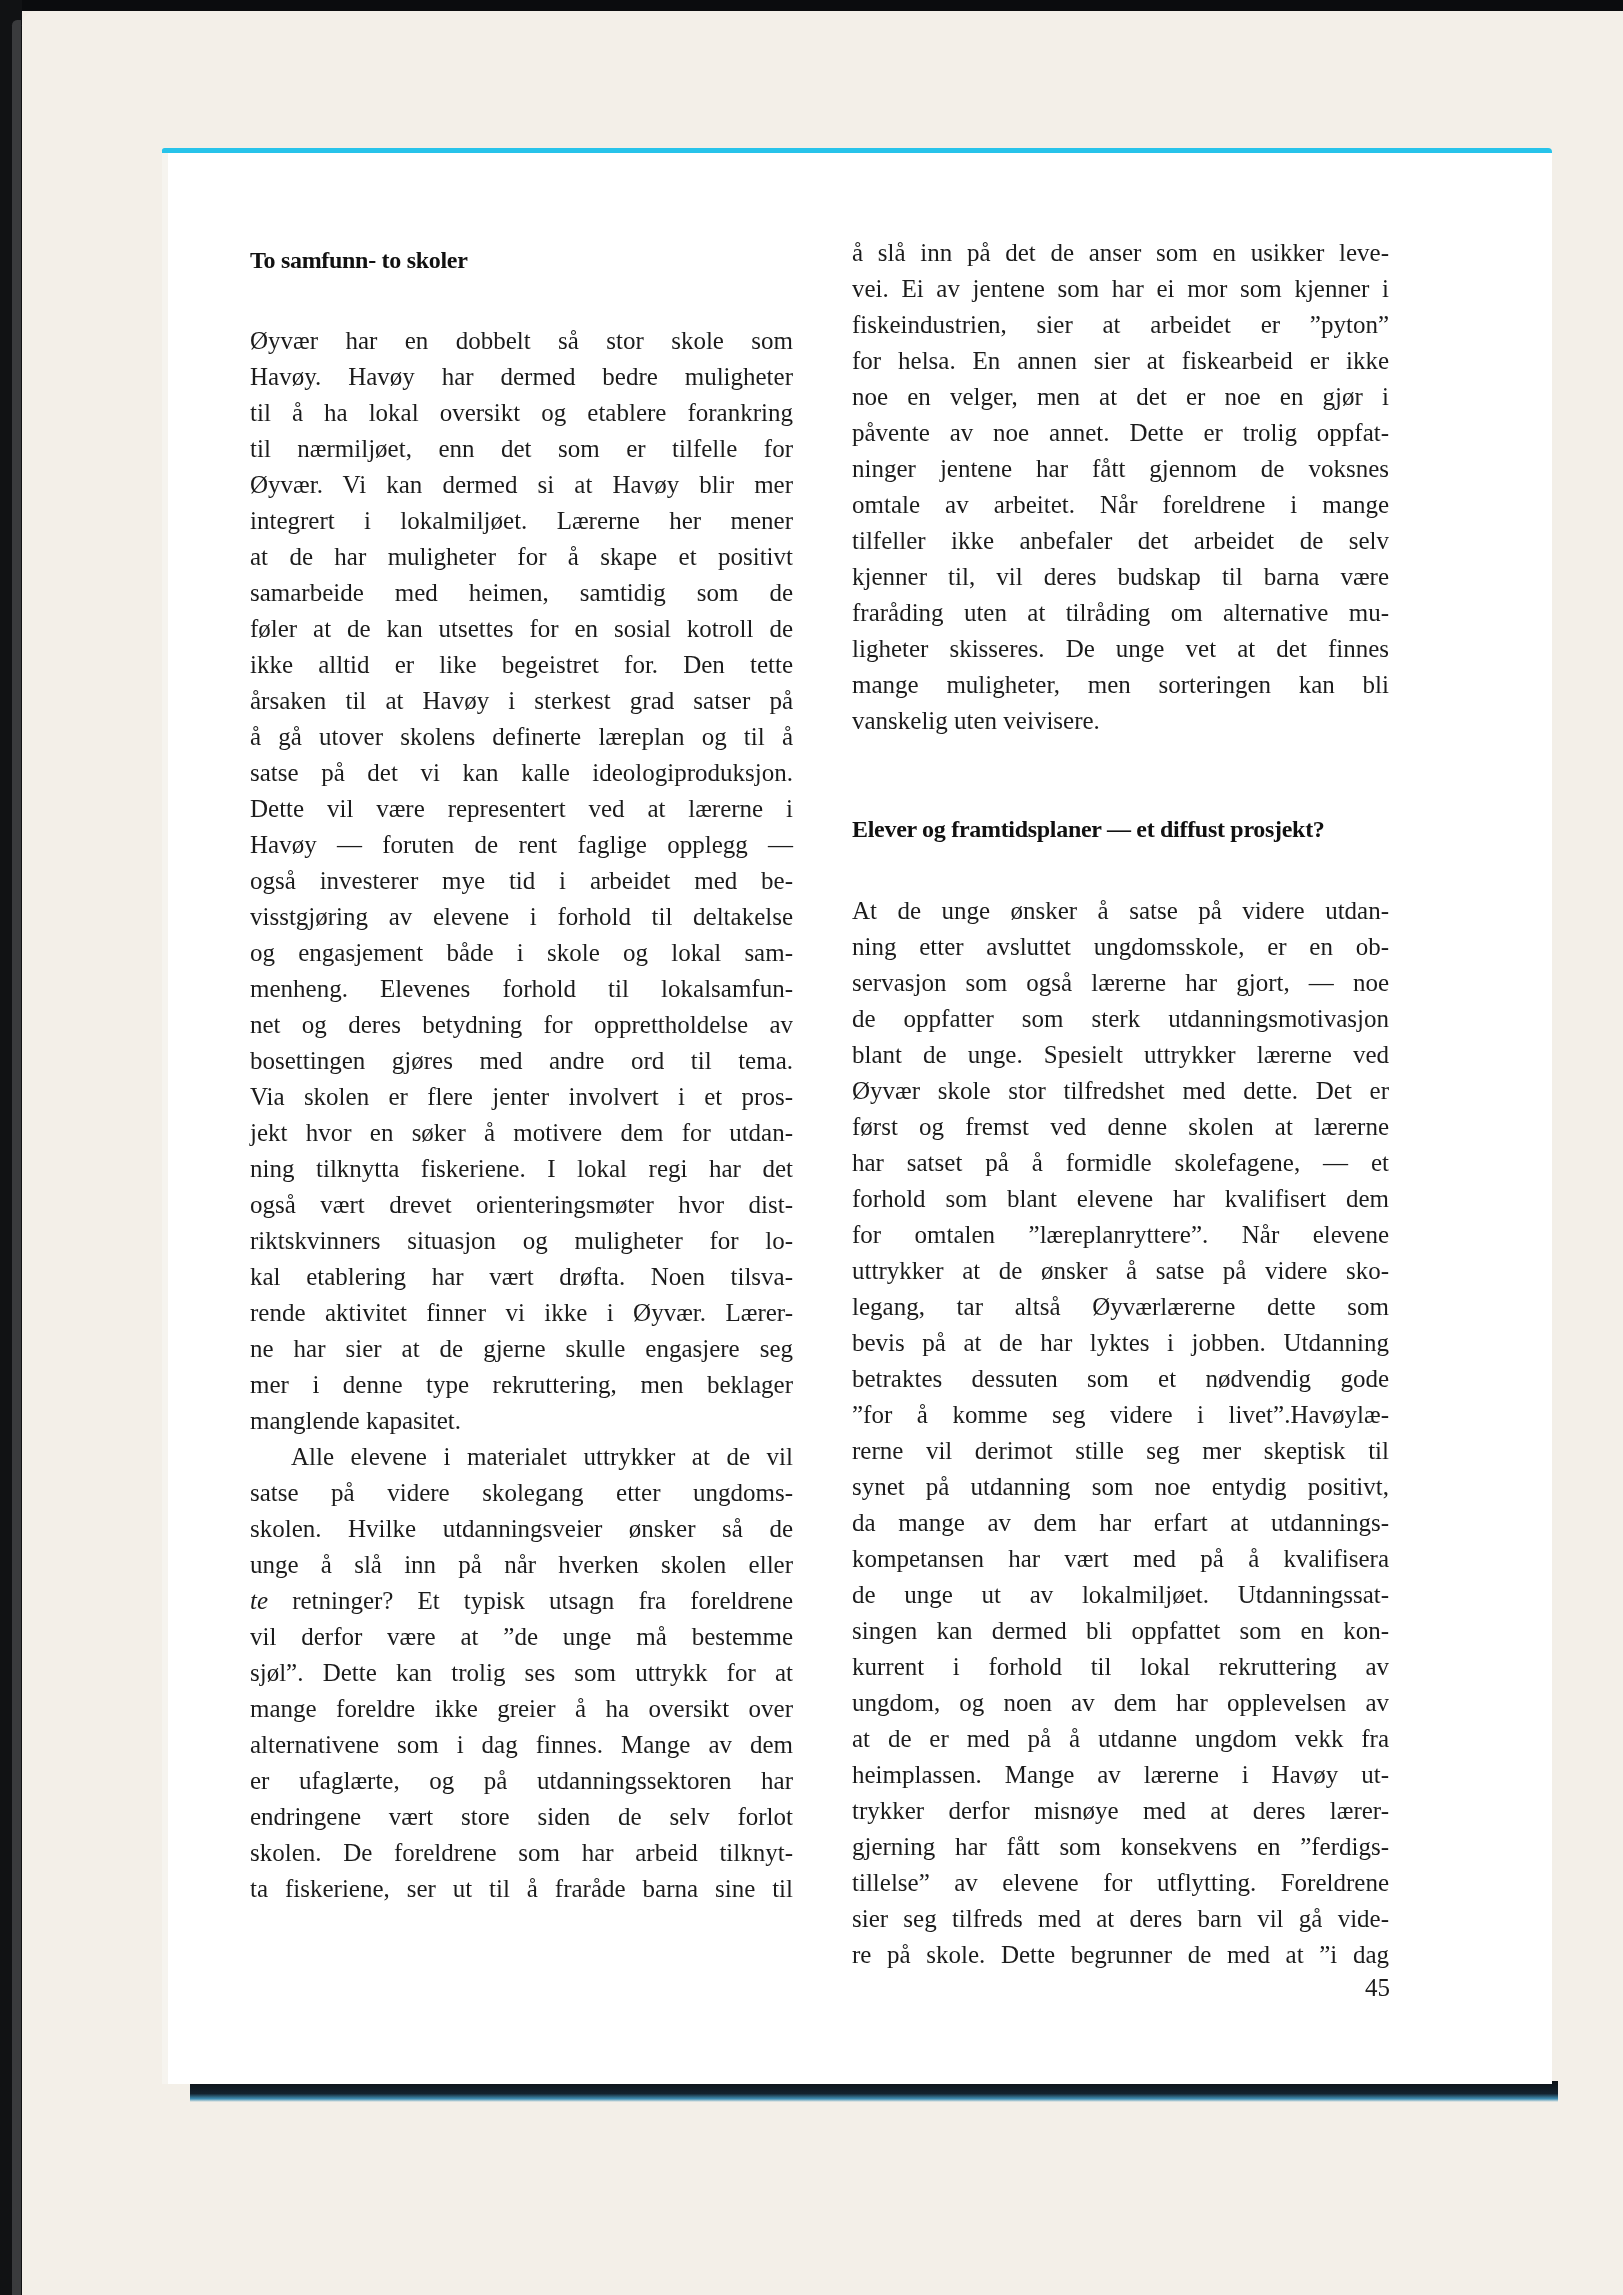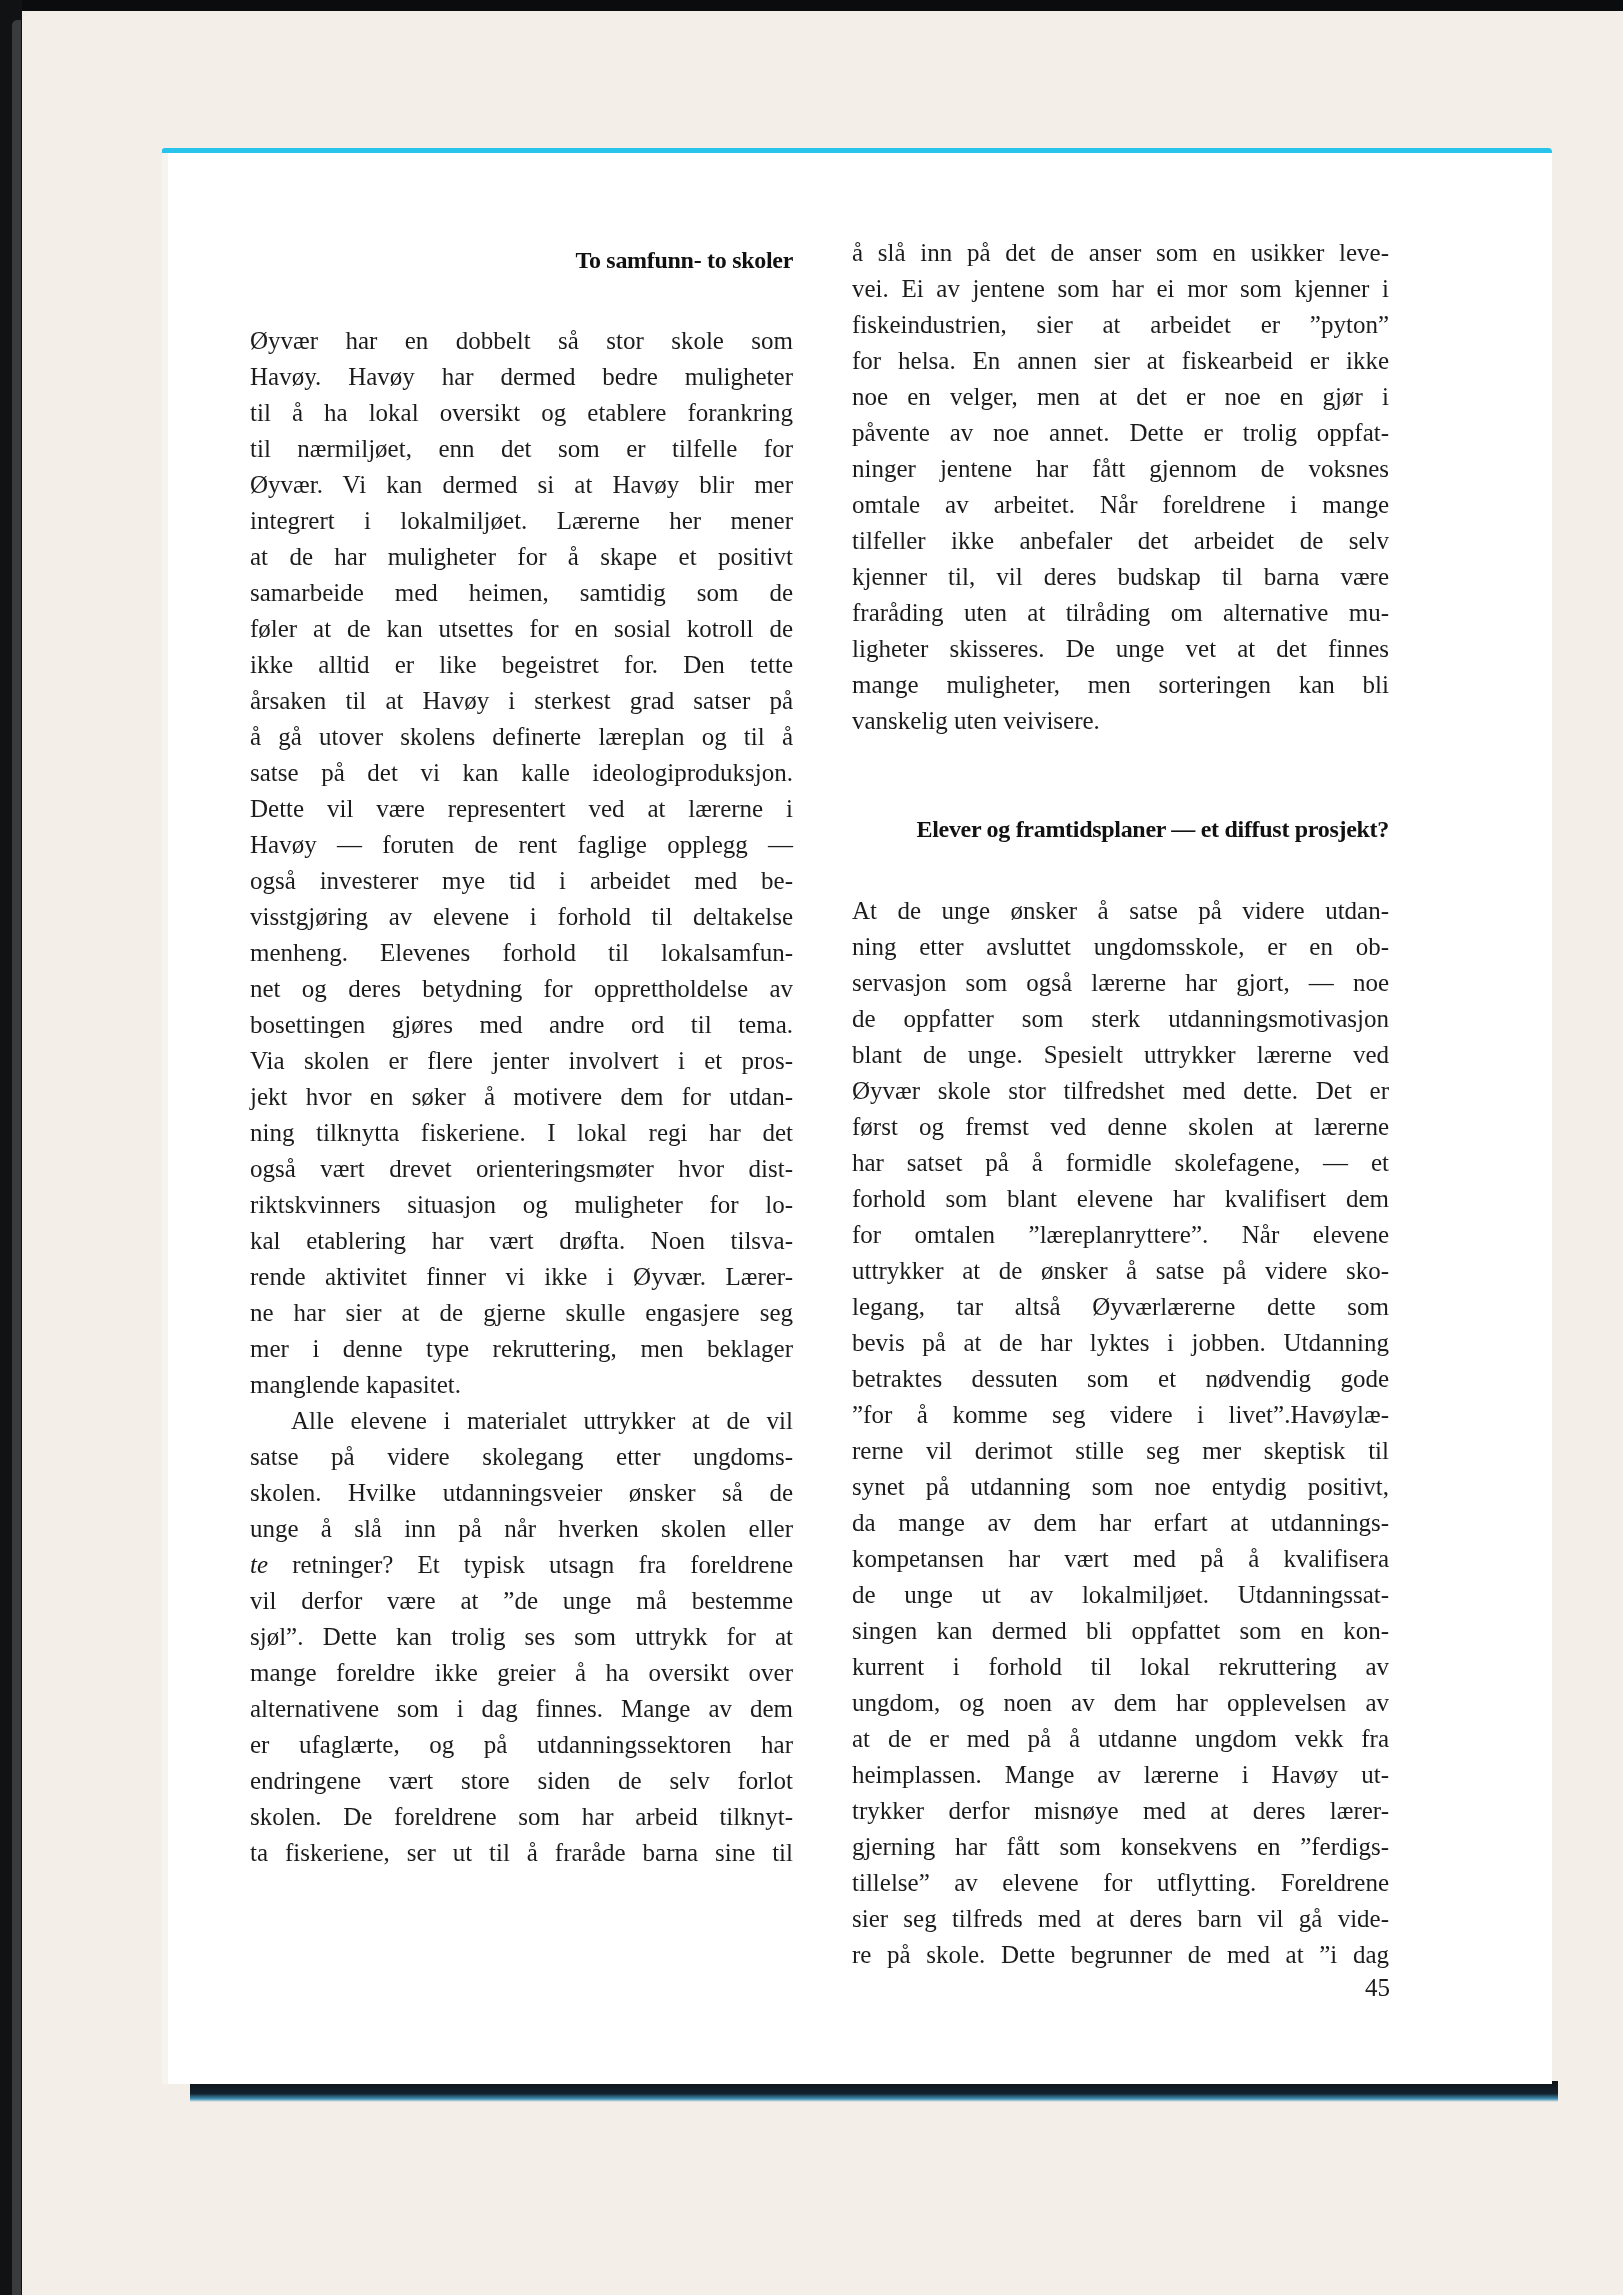--- a/index.html
+++ b/index.html
@@ -18,21 +18,21 @@
   .page {
     position: absolute; left: 162px; top: 153px; width: 1390px; height: 1931px;
     background: #ffffff; border-left: 6.5px solid #f6f4ef;
     box-sizing: border-box;
   }
   .col { position: absolute; top: 0; color: #1c1c1c; font-size: 25px; line-height: 36px; }
   .col-left { left: 82px; width: 543px; }
   .col-right { left: 684px; width: 537px; }
   .heading {
     font-family: "Liberation Serif", serif; font-weight: bold; font-size: 24px;
-    letter-spacing: -0.3px; margin: 0; color: #111; text-align: right;
+    letter-spacing: -0.3px; margin: 0; color: #111;
   }
   .line { display: block; white-space: nowrap; text-align: justify; text-align-last: justify; height: 36px; }
   .line.last { text-align-last: left; }
   .line.indent { padding-left: 41px; }
   .it { font-style: italic; }
   .page-number { position: absolute; left: 1197px; top: 1808px; font-size: 25px; color: #1c1c1c; margin-top: 13px; }
 </style>
 </head>
 <body>
 
@@ -60,20 +60,21 @@
         <span class="line">samarbeide med heimen, samtidig som de</span>
         <span class="line">føler at de kan utsettes for en sosial kotroll de</span>
         <span class="line">ikke alltid er like begeistret for. Den tette</span>
         <span class="line">årsaken til at Havøy i sterkest grad satser på</span>
         <span class="line">å gå utover skolens definerte læreplan og til å</span>
         <span class="line">satse på det vi kan kalle ideologiproduksjon.</span>
         <span class="line">Dette vil være representert ved at lærerne i</span>
         <span class="line">Havøy — foruten de rent faglige opplegg —</span>
         <span class="line">også investerer mye tid i arbeidet med be-</span>
         <span class="line">visstgjøring av elevene i forhold til deltakelse</span>
+        <span class="line">og engasjement både i skole og lokal sam-</span>
         <span class="line">menheng. Elevenes forhold til lokalsamfun-</span>
         <span class="line">net og deres betydning for opprettholdelse av</span>
         <span class="line">bosettingen gjøres med andre ord til tema.</span>
         <span class="line">Via skolen er flere jenter involvert i et pros-</span>
         <span class="line">jekt hvor en søker å motivere dem for utdan-</span>
         <span class="line">ning tilknytta fiskeriene. I lokal regi har det</span>
         <span class="line">også vært drevet orienteringsmøter hvor dist-</span>
         <span class="line">riktskvinners situasjon og muligheter for lo-</span>
         <span class="line">kal etablering har vært drøfta. Noen tilsva-</span>
         <span class="line">rende aktivitet finner vi ikke i Øyvær. Lærer-</span>

